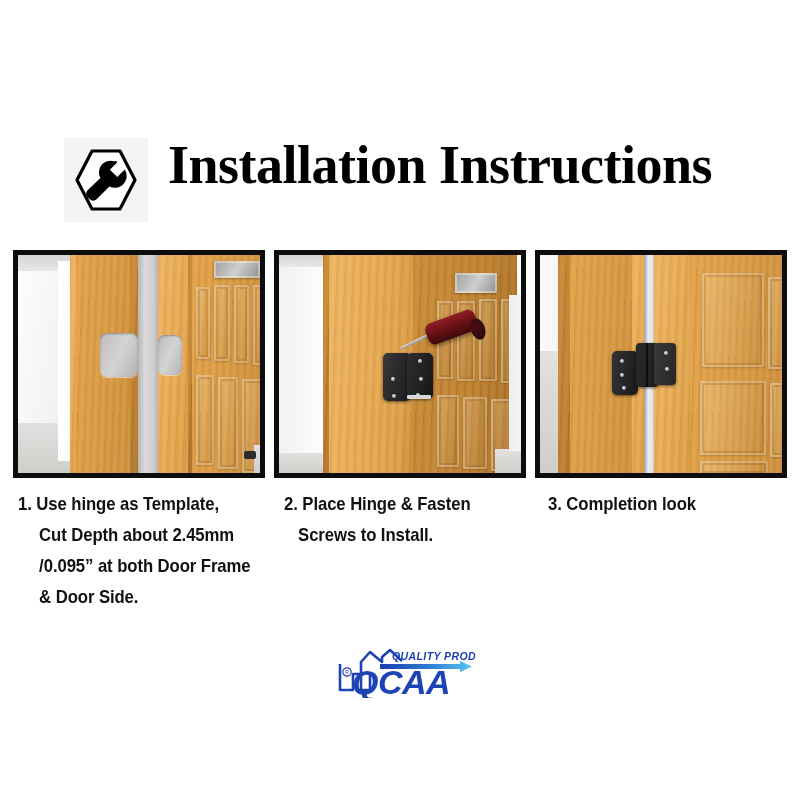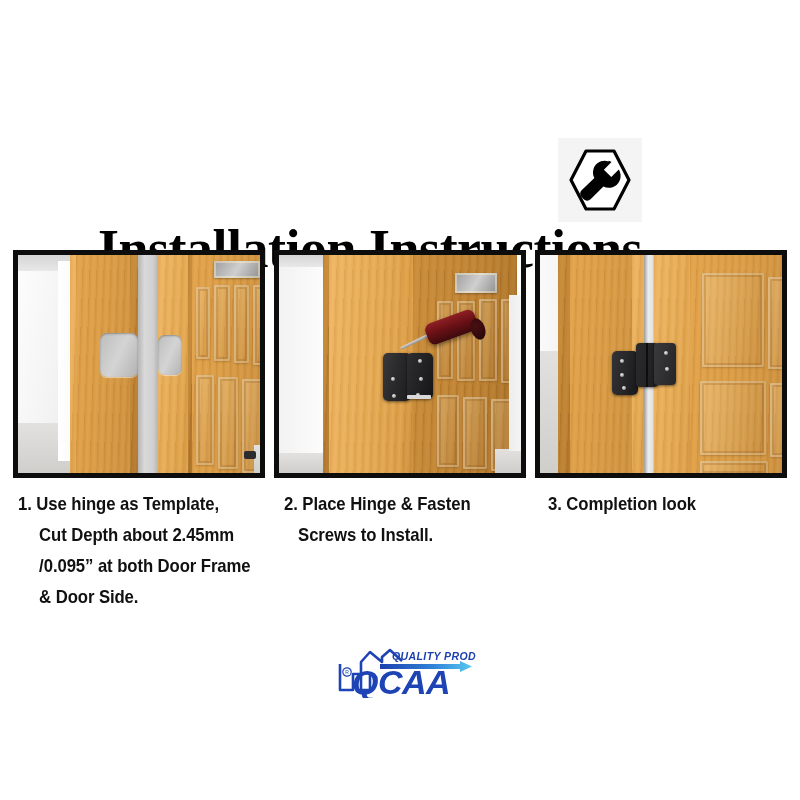--- a/index.html
+++ b/index.html
@@ -12,26 +12,25 @@
     height: 800px;
     position: relative;
     overflow: hidden;
     font-family: "Liberation Sans", sans-serif;
     -webkit-font-smoothing: antialiased;
   }
 
   
   #title-row {
     position: absolute;
-    left: 78px;
+    left: 64px;
     top: 138px;
     height: 92px;
     display: flex;
-    align-items: flex-end;
-    flex-direction: column;
+    align-items: flex-start;
   }
   #title-icon {
     width: 84px;
     height: 84px;
     background: #f4f4f4;
     display: flex;
     align-items: center;
     justify-content: center;
     flex: none;
   }

